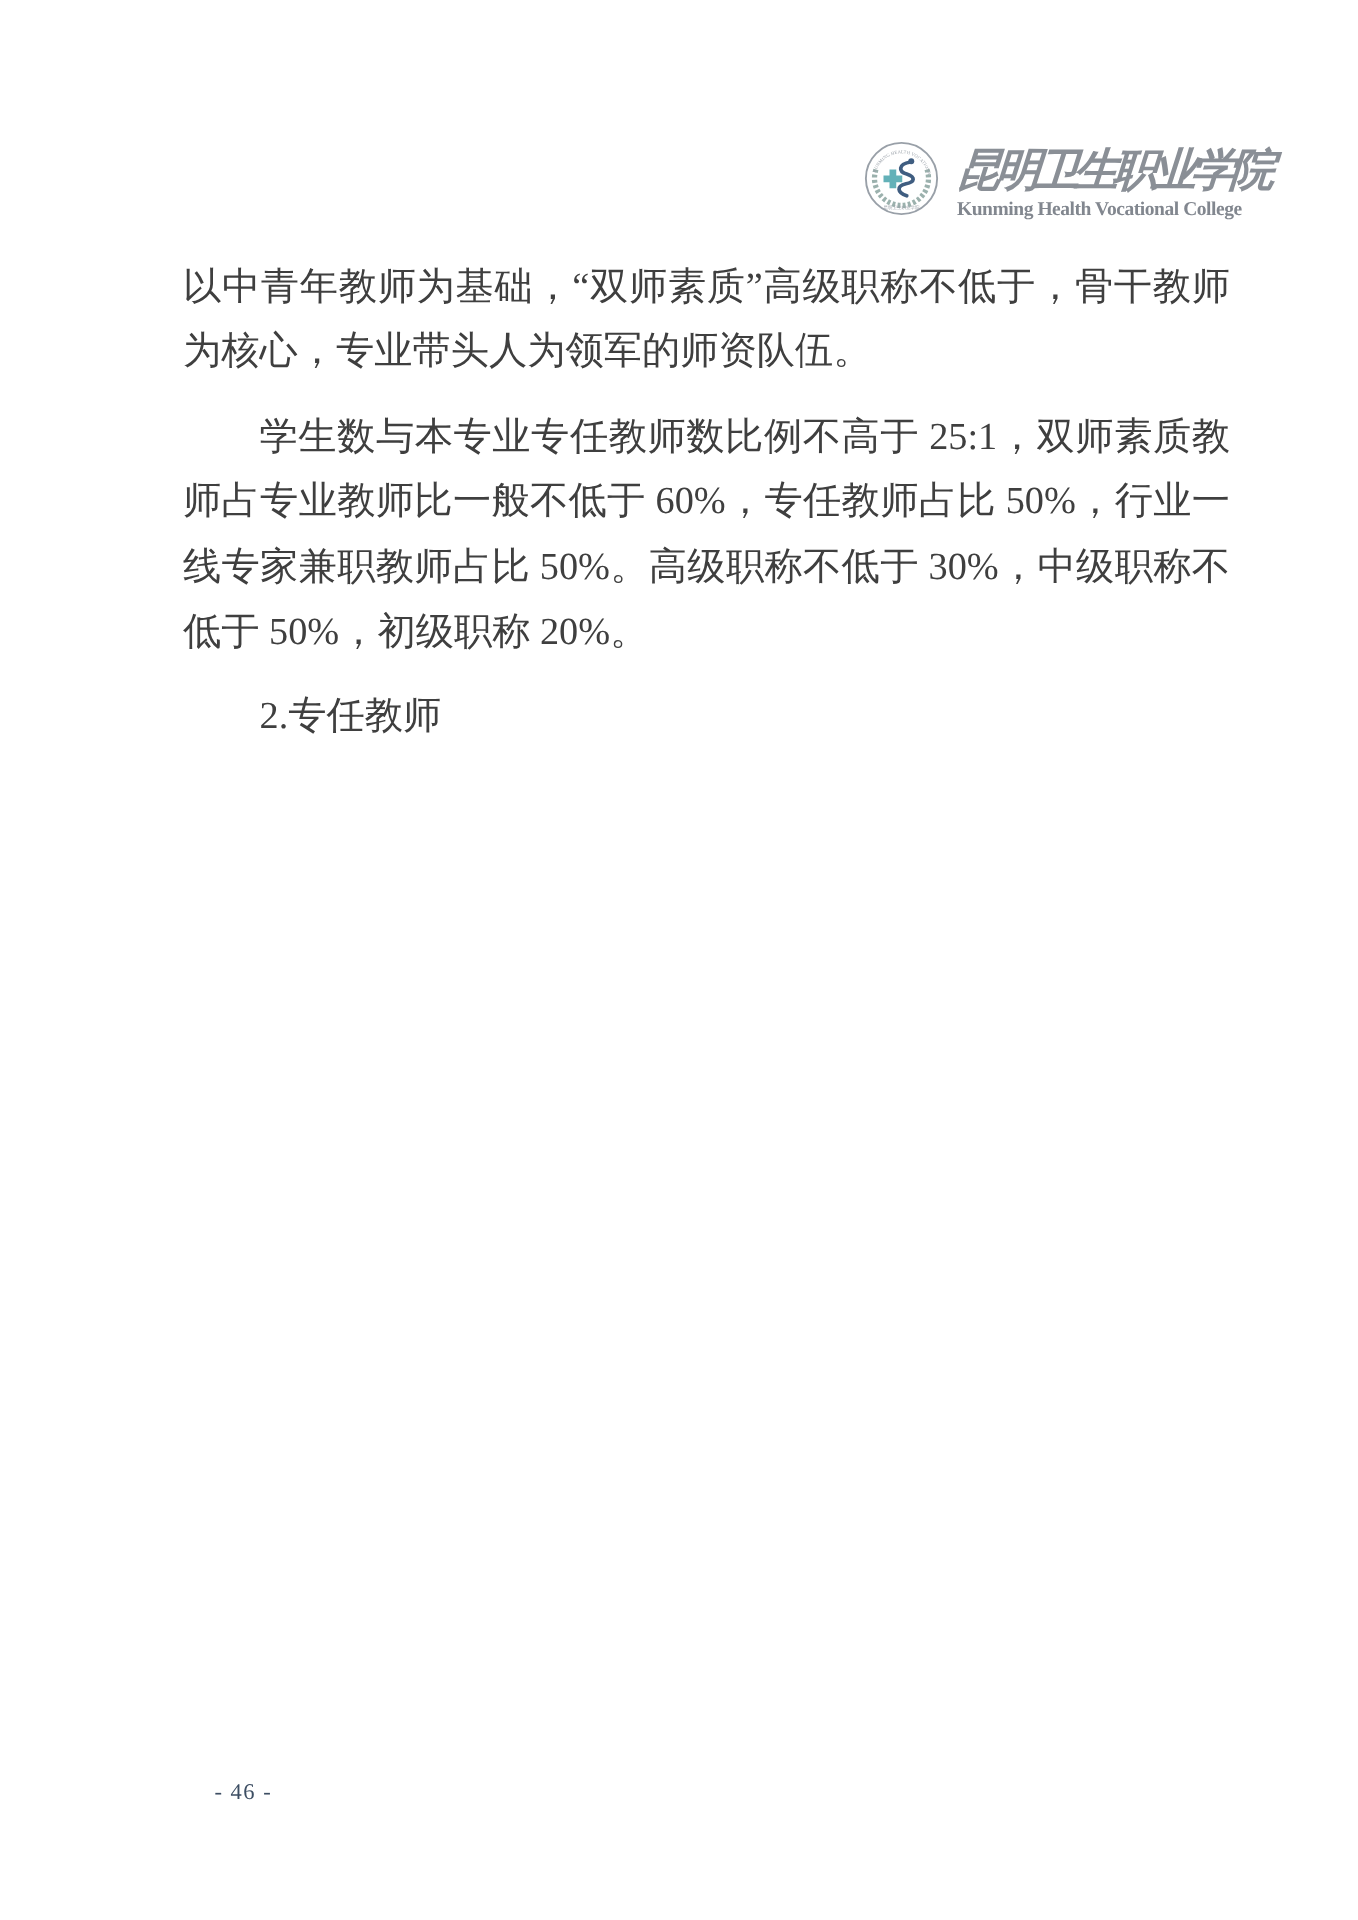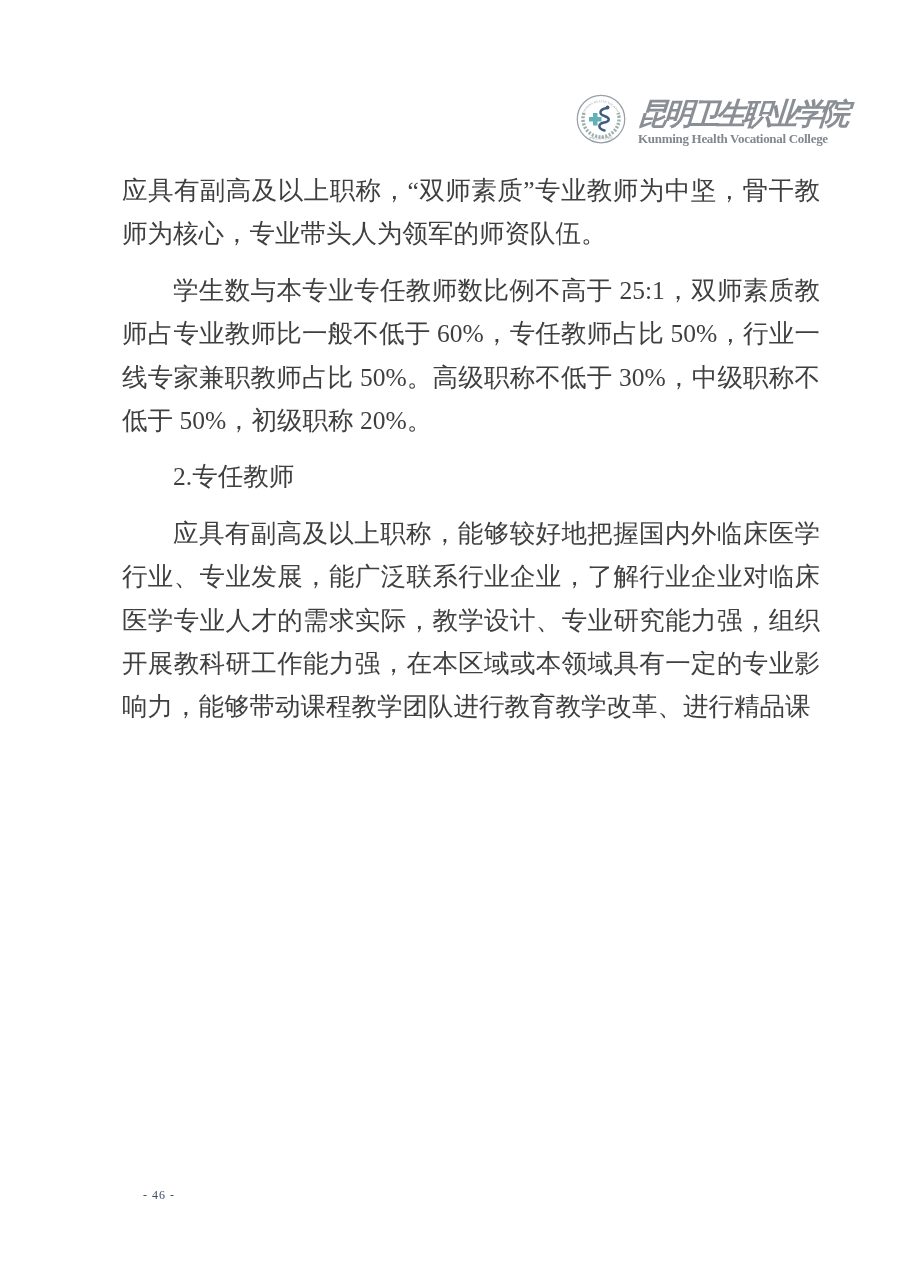--- a/index.html
+++ b/index.html
@@ -41,21 +41,21 @@
     font-size: 25.5px; line-height: 43.4px;
     color: var(--body-text, #3f3f3f);
     text-align: justify;
   }
   .doc-body p { margin: 0; }
   .doc-body p.indent { text-indent: 2em; margin-top: 13px; }
 
   
   .page-footer {
     position: absolute; left: 143px; top: 1184px;
-    font-size: 12px; line-height: 22px;
+    font-size: 15px; line-height: 22px;
     color: var(--page-number, #3d4e63);
     letter-spacing: 1px;
   }
 </style>
 </head>
 <body>
 
 <div class="page">
 
   <div class="header">
@@ -71,23 +71,22 @@
       <path d="M62 28 C45 31 46 41 57 44 C69 48 68 55 56 57 C43 60 44 69 57 73" fill="none" style="stroke:var(--seal-snake,#3f5d80)" stroke-width="5" stroke-linecap="round"></path>
       <circle cx="63" cy="27" r="4" style="fill:var(--seal-snake,#3f5d80)"></circle>
     </svg>
     <div class="titles">
       <div class="college-zh">昆明卫生职业学院</div>
       <div class="college-en">Kunming Health Vocational College</div>
     </div>
   </div>
 
   <main class="doc-body">
-      <p class="">应具有副高及以上职称，“双师素质”专业教师为中坚，骨干教师为核心，专业带头人为领军的师资队伍。</p>
+      <p class="">以中青年教师为基础，“双师素质”高级职称不低于，骨干教师为核心，专业带头人为领军的师资队伍。</p>
       <p class="indent">学生数与本专业专任教师数比例不高于 25:1，双师素质教师占专业教师比一般不低于 60%，专任教师占比 50%，行业一线专家兼职教师占比 50%。高级职称不低于 30%，中级职称不低于 50%，初级职称 20%。</p>
       <p class="indent">2.专任教师</p>
-      <p class="indent">应具有副高及以上职称，能够较好地把握国内外临床医学行业、专业发展，能广泛联系行业企业，了解行业企业对临床医学专业人才的需求实际，教学设计、专业研究能力强，组织开展教科研工作能力强，在本区域或本领域具有一定的专业影响力，能够带动课程教学团队进行教育教学改革、进行精品课</p>
     </main>
 
   <div class="page-footer">
     <span>- 46 -</span>
   </div>
 
 </div>
 
 </body></html>

